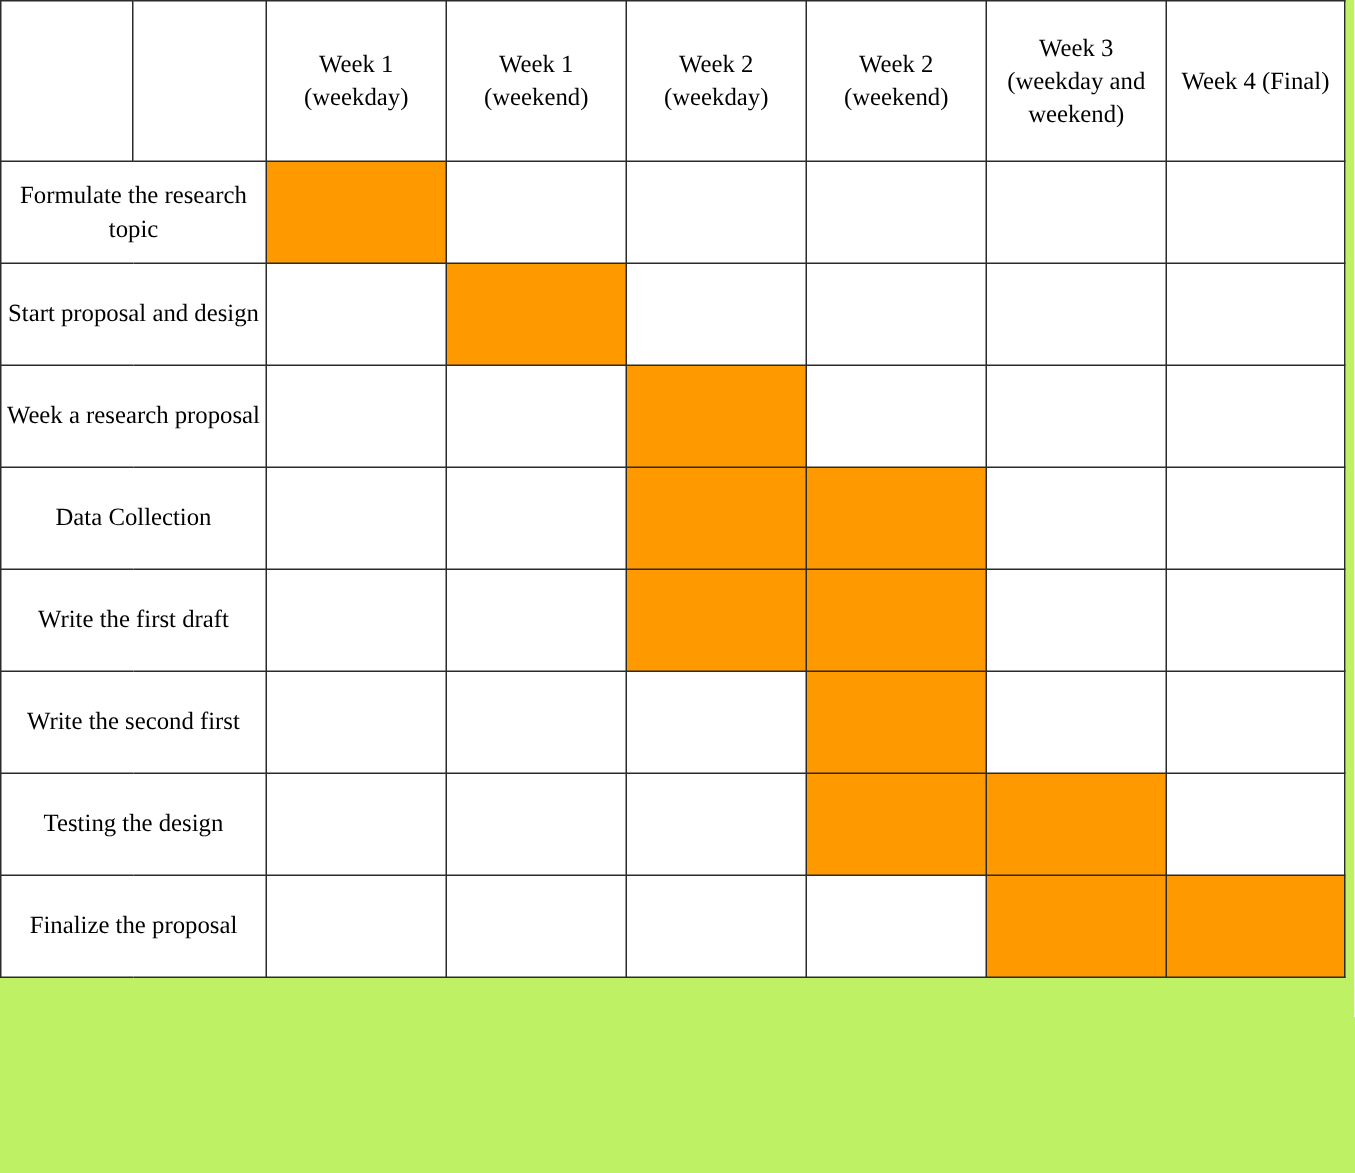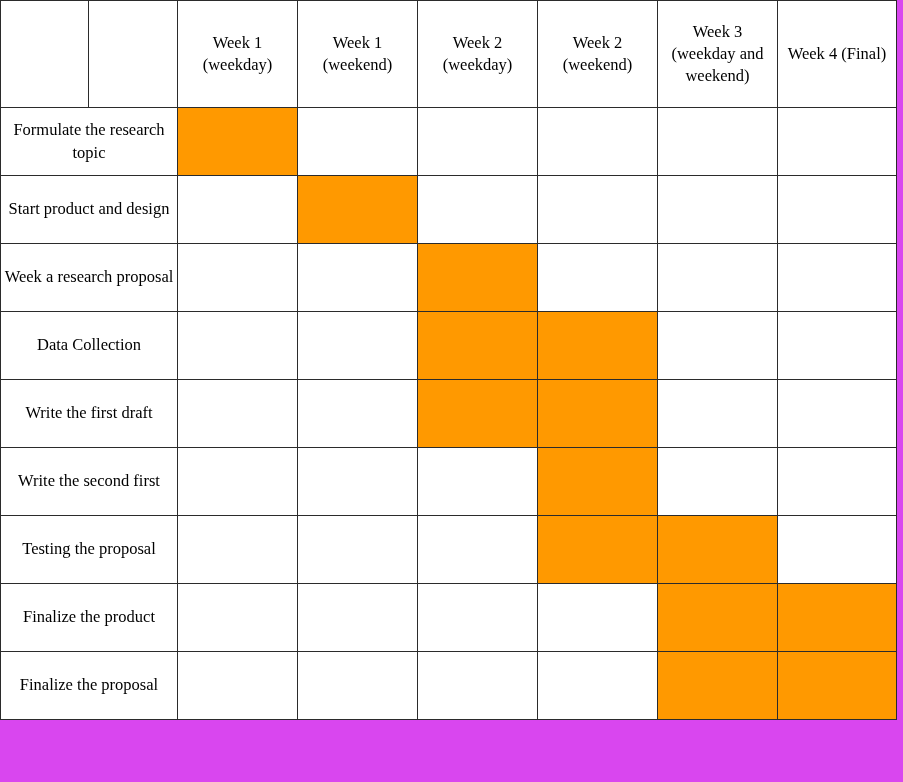--- a/index.html
+++ b/index.html
@@ -14,21 +14,21 @@
     overflow: hidden;
     font-family: "Liberation Serif", "DejaVu Serif", serif;
     color: #000000;
   }
 
   #gantt-wrap {
     width: 903px;
     height: 782px;
     position: relative;
     overflow: hidden;
-    background: #d946ef;
+    background: #bef264;
   }
 
   table.gantt {
     border-collapse: collapse;
     table-layout: fixed;
     width: 896px;
     margin: 0;
     background: #ffffff;
   }
 
@@ -120,21 +120,21 @@
         <td class="filled" style="background: rgb(255, 153, 0); border-color: rgb(43, 43, 43);"></td>
         <td style="border-color: rgb(43, 43, 43);"></td>
         <td style="border-color: rgb(43, 43, 43);"></td>
         <td style="border-color: rgb(43, 43, 43);"></td>
         <td style="border-color: rgb(43, 43, 43);"></td>
         <td style="border-color: rgb(43, 43, 43);"></td>
       </tr>
 
 
       <tr class="task-row">
-        <td class="task-label" colspan="2" style="border-color: rgb(43, 43, 43);">Start product and design</td>
+        <td class="task-label" colspan="2" style="border-color: rgb(43, 43, 43);">Start proposal and design</td>
         <td style="border-color: rgb(43, 43, 43);"></td>
         <td class="filled" style="background: rgb(255, 153, 0); border-color: rgb(43, 43, 43);"></td>
         <td style="border-color: rgb(43, 43, 43);"></td>
         <td style="border-color: rgb(43, 43, 43);"></td>
         <td style="border-color: rgb(43, 43, 43);"></td>
         <td style="border-color: rgb(43, 43, 43);"></td>
       </tr>
 
       <tr class="task-row">
         <td class="task-label" colspan="2" style="border-color: rgb(43, 43, 43);">Week a research proposal</td>
@@ -170,38 +170,29 @@
         <td class="task-label" colspan="2" style="border-color: rgb(43, 43, 43);">Write the second first</td>
         <td style="border-color: rgb(43, 43, 43);"></td>
         <td style="border-color: rgb(43, 43, 43);"></td>
         <td style="border-color: rgb(43, 43, 43);"></td>
         <td class="filled" style="background: rgb(255, 153, 0); border-color: rgb(43, 43, 43);"></td>
         <td style="border-color: rgb(43, 43, 43);"></td>
         <td style="border-color: rgb(43, 43, 43);"></td>
       </tr>
 
       <tr class="task-row">
-        <td class="task-label" colspan="2" style="border-color: rgb(43, 43, 43);">Testing the proposal</td>
-        <td style="border-color: rgb(43, 43, 43);"></td>
-        <td style="border-color: rgb(43, 43, 43);"></td>
-        <td style="border-color: rgb(43, 43, 43);"></td>
-        <td class="filled" style="background: rgb(255, 153, 0); border-color: rgb(43, 43, 43);"></td>
-        <td class="filled" style="background: rgb(255, 153, 0); border-color: rgb(43, 43, 43);"></td>
-        <td style="border-color: rgb(43, 43, 43);"></td>
-      </tr>
-
-      <tr class="task-row">
-        <td class="task-label" colspan="2" style="border-color: rgb(43, 43, 43);">Finalize the product</td>
-        <td style="border-color: rgb(43, 43, 43);"></td>
-        <td style="border-color: rgb(43, 43, 43);"></td>
-        <td style="border-color: rgb(43, 43, 43);"></td>
-        <td style="border-color: rgb(43, 43, 43);"></td>
-        <td class="filled" style="background: rgb(255, 153, 0); border-color: rgb(43, 43, 43);"></td>
-        <td class="filled" style="background: rgb(255, 153, 0); border-color: rgb(43, 43, 43);"></td>
-      </tr>
+        <td class="task-label" colspan="2" style="border-color: rgb(43, 43, 43);">Testing the design</td>
+        <td style="border-color: rgb(43, 43, 43);"></td>
+        <td style="border-color: rgb(43, 43, 43);"></td>
+        <td style="border-color: rgb(43, 43, 43);"></td>
+        <td class="filled" style="background: rgb(255, 153, 0); border-color: rgb(43, 43, 43);"></td>
+        <td class="filled" style="background: rgb(255, 153, 0); border-color: rgb(43, 43, 43);"></td>
+        <td style="border-color: rgb(43, 43, 43);"></td>
+      </tr>
+
 
       <tr class="task-row clipped">
         <td class="task-label" colspan="2" style="border-color: rgb(43, 43, 43);">Finalize the proposal</td>
         <td style="border-color: rgb(43, 43, 43);"></td>
         <td style="border-color: rgb(43, 43, 43);"></td>
         <td style="border-color: rgb(43, 43, 43);"></td>
         <td style="border-color: rgb(43, 43, 43);"></td>
         <td class="filled" style="background: rgb(255, 153, 0); border-color: rgb(43, 43, 43);"></td>
         <td class="filled" style="background: rgb(255, 153, 0); border-color: rgb(43, 43, 43);"></td>
       </tr>

